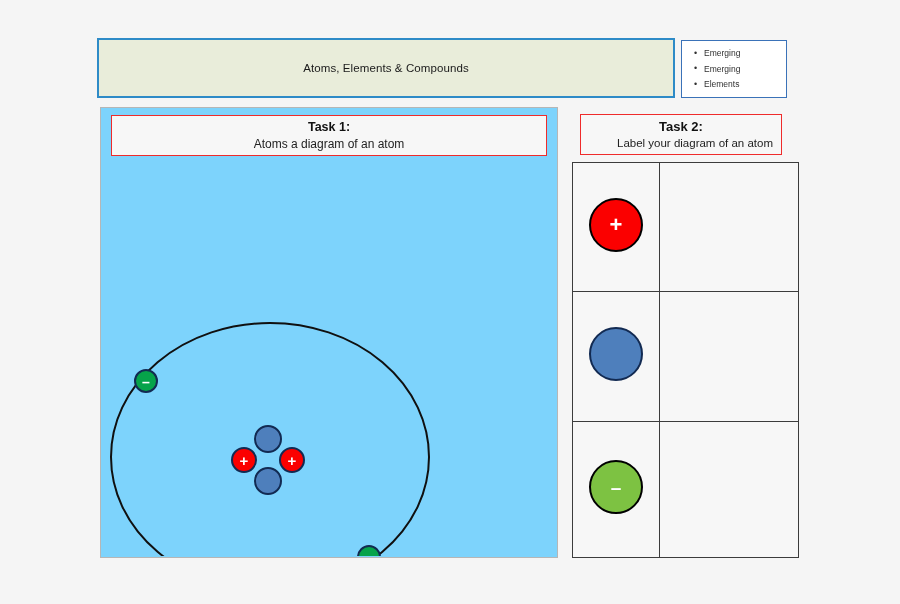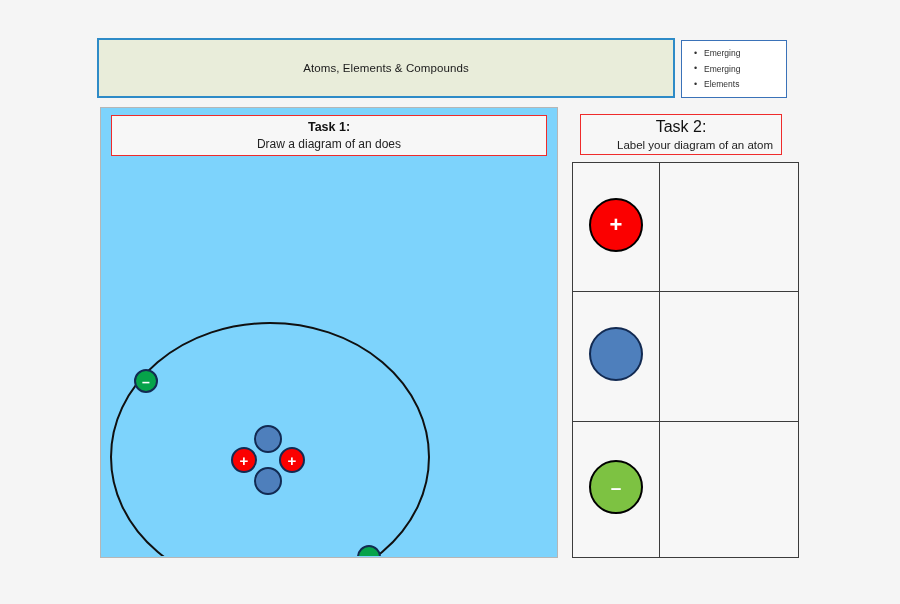--- a/index.html
+++ b/index.html
@@ -131,22 +131,22 @@
     height: 41px;
     border: 1.4px solid #ef2b2b;
     box-sizing: border-box;
     background: #f7f7f7;
     display: flex;
     flex-direction: column;
     align-items: center;
     justify-content: center;
   }
   #task2-header .task-label {
-    font-size: 16px;
-    font-weight: normal;
+    font-size: 13px;
+    font-weight: bold;
     color: #111;
     line-height: 1.35;
   }
   #task2-header .task-desc {
     font-size: 11.5px;
     color: #222;
     line-height: 1.35;
     margin-left: 28px;
   }
 
@@ -212,21 +212,21 @@
   <div class="level-row">
     <span class="bullet">•</span>
     <span>Elements</span>
   </div>
 </div>
 
 <div id="task1-panel">
 
   <div id="task1-header" style="border-color: rgb(239, 43, 43);">
     <div class="task-label">Task 1:</div>
-    <div class="task-desc">Draw a diagram of an does</div>
+    <div class="task-desc">Atoms a diagram of an atom</div>
   </div>
 
   <svg id="atom-diagram" viewBox="0 0 456 400">
     <ellipse id="orbit-path" fill="none" cx="169" cy="301" rx="159" ry="134" stroke="#101010" stroke-width="2"></ellipse>
 
     <circle class="dgm-neutron" cx="167" cy="283" r="13" fill="#4e7fbc" stroke="#122a52" stroke-width="2"></circle>
     <circle class="dgm-neutron" cx="167" cy="325" r="13" fill="#4e7fbc" stroke="#122a52" stroke-width="2"></circle>
 
     <g>
       <circle class="dgm-proton" cx="143" cy="304" r="12" fill="#fb0000" stroke="#122a52" stroke-width="2"></circle>

